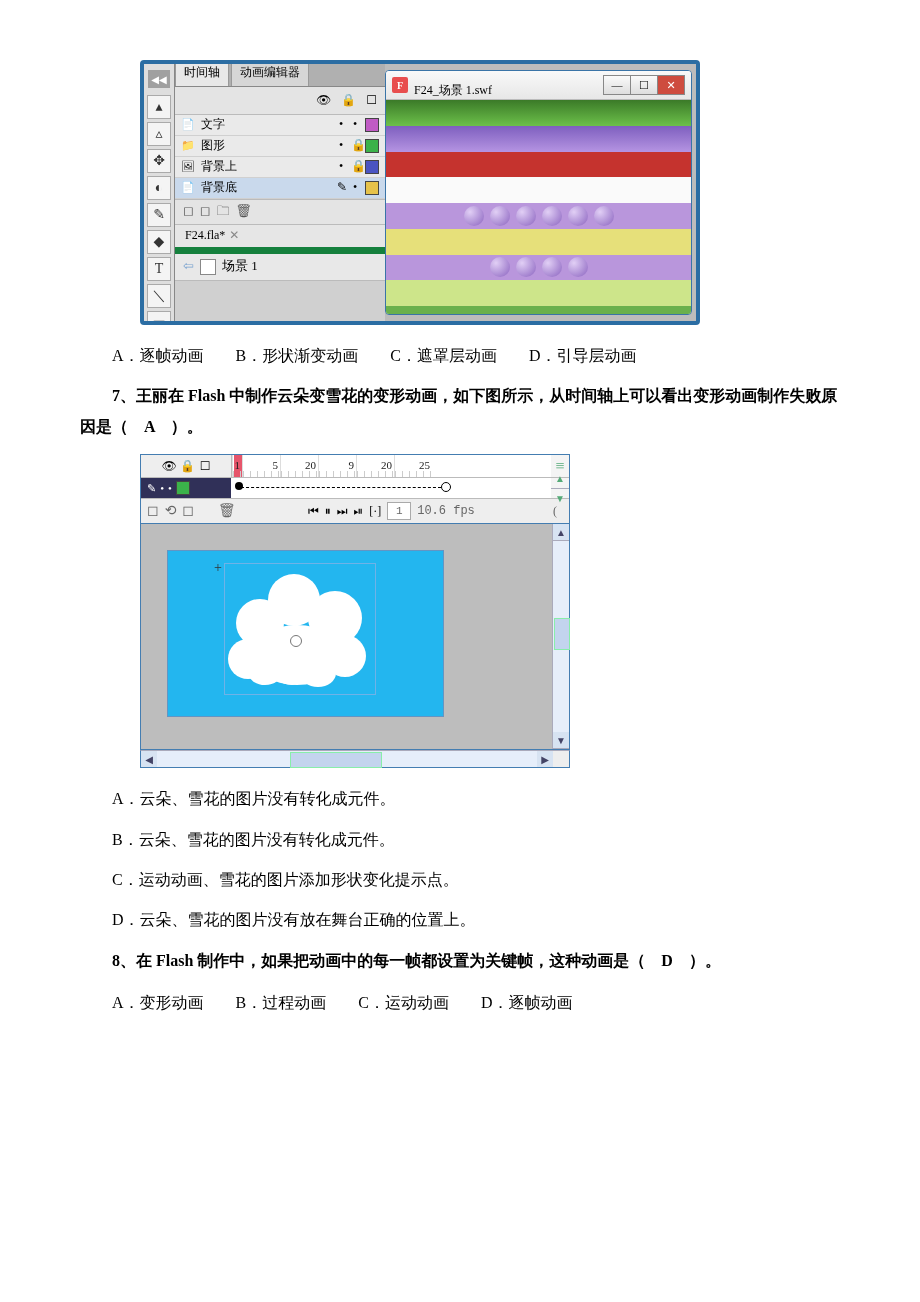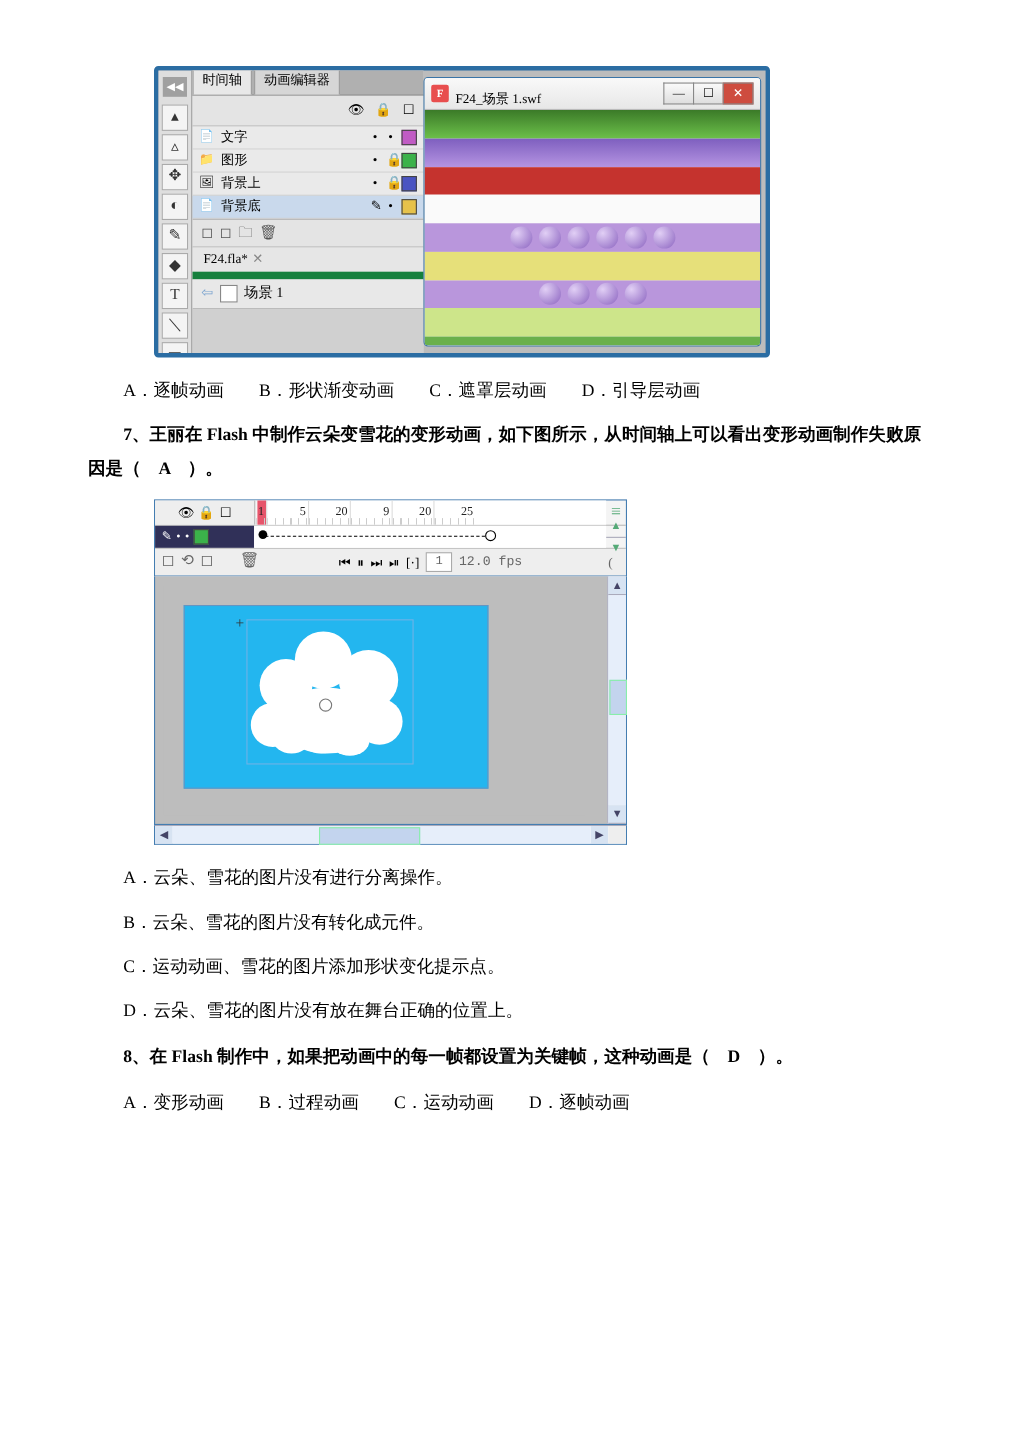--- a/index.html
+++ b/index.html
@@ -531,21 +531,21 @@
       <span class="lctrl">◻</span>
       <span style="width:12px"></span>
       <span class="lctrl">🗑</span>
       <div class="mid">
         <span>⏮</span>
         <span>⏸</span>
         <span>⏭</span>
         <span>⏯</span>
         <span>[·]</span>
         <span class="frame-num">1</span>
-        <span class="fps">12.0 fps</span>
+        <span class="fps">10.6 fps</span>
       </div>
       <span style="width:16px;text-align:center;color:#666">(</span>
     </div>
   </div>
 
   <div class="stage-wrap">
     <div class="stage-inner">
       <div class="stage-canvas">
         <span class="regmark">+</span>
         <div class="selbox"></div>
@@ -574,19 +574,19 @@
   <div class="hscroll">
     <div class="harrow">◀</div>
     <div class="htrack">
         <div class="hthumb"></div>
       </div>
     <div class="harrow">▶</div>
     <div class="corner"></div>
   </div>
 </div>
 
-<p class="options">A．云朵、雪花的图片没有进行分离操作。</p>
+<p class="options">A．云朵、雪花的图片没有转化成元件。</p>
 <p class="options">B．云朵、雪花的图片没有转化成元件。</p>
 <p class="options">C．运动动画、雪花的图片添加形状变化提示点。</p>
 <p class="options">D．云朵、雪花的图片没有放在舞台正确的位置上。</p>
 
 <p class="indent">8、在 Flash 制作中，如果把动画中的每一帧都设置为关键帧，这种动画是（　D　）。</p>
 <p class="options">A．变形动画　　B．过程动画　　C．运动动画　　D．逐帧动画</p>
 
 </body></html>

